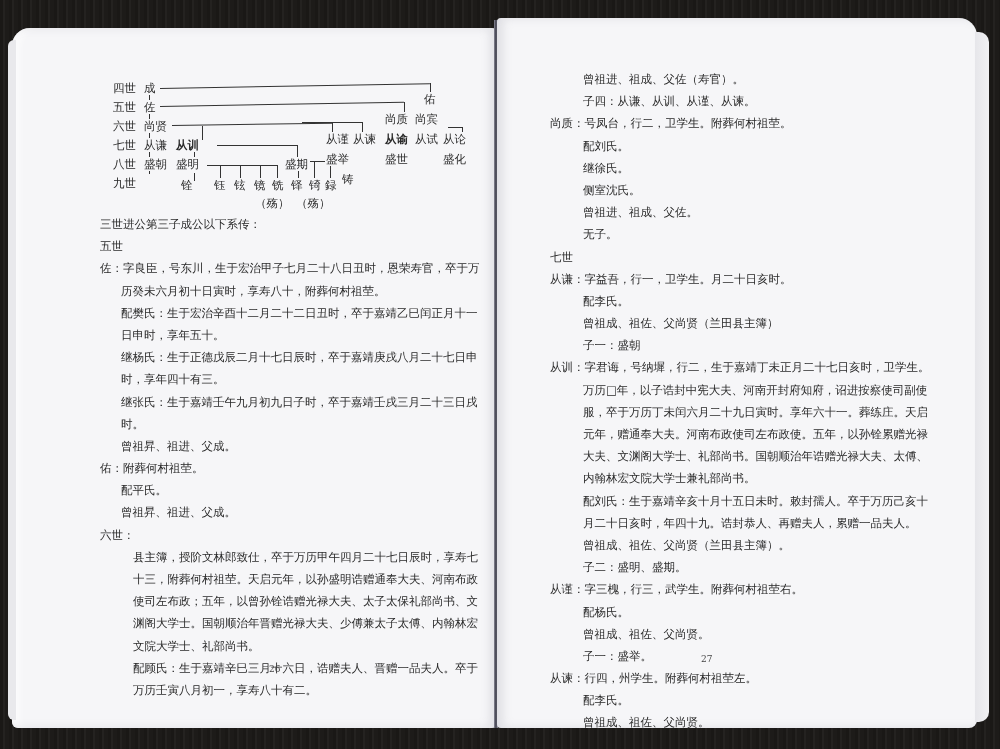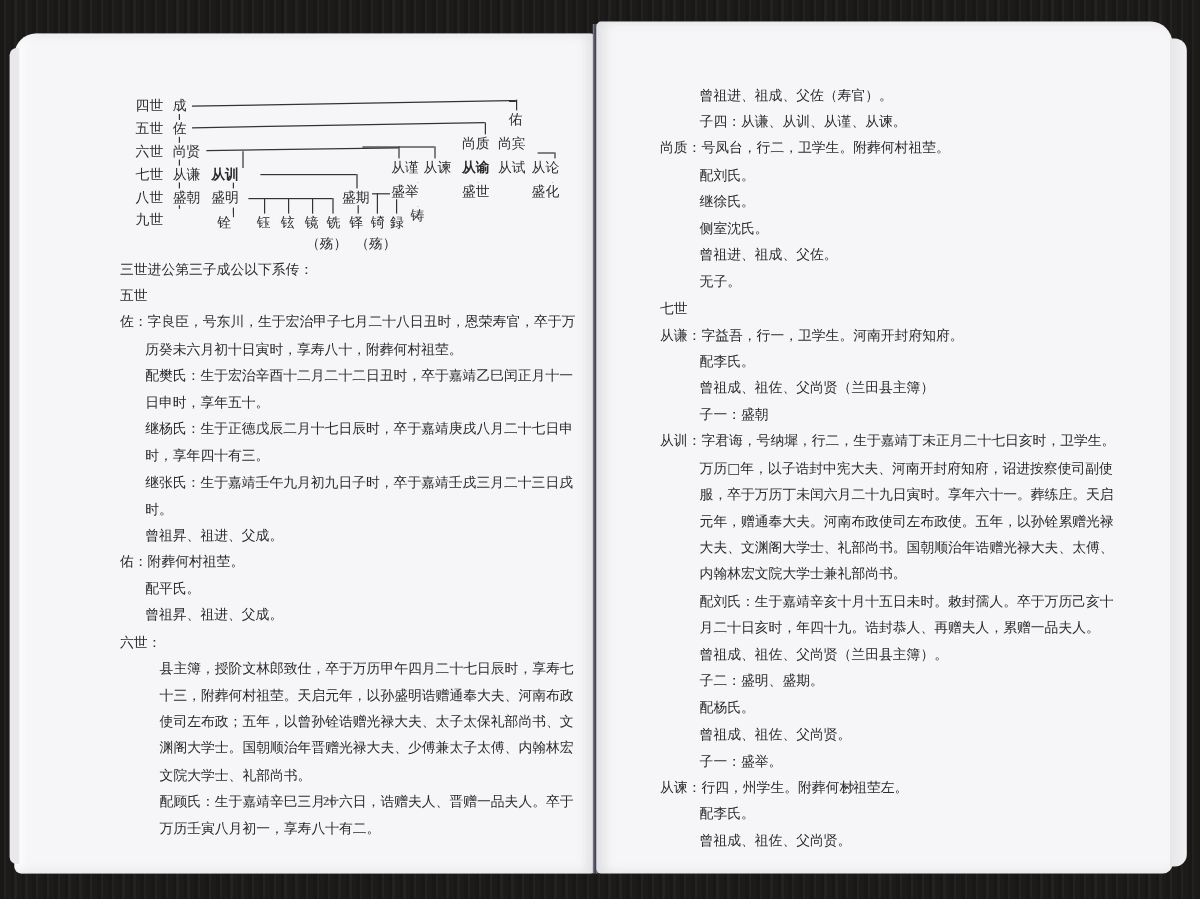--- a/index.html
+++ b/index.html
@@ -153,34 +153,35 @@
   <div class="text" style="left:53px;top:50px;">
     <div class="line ind3">曾祖进、祖成、父佐（寿官）。</div>
     <div class="line ind3">子四：从谦、从训、从谨、从谏。</div>
     <div class="line ind1">尚质：号凤台，行二，卫学生。附葬何村祖茔。</div>
     <div class="line ind3">配刘氏。</div>
     <div class="line ind3">继徐氏。</div>
     <div class="line ind3">侧室沈氏。</div>
     <div class="line ind3">曾祖进、祖成、父佐。</div>
     <div class="line ind3">无子。</div>
     <div class="line ind1">七世</div>
-    <div class="line ind1">从谦：字益吾，行一，卫学生。河南开封府知府。</div>
+    <div class="line ind1">从谦：字益吾，行一，卫学生。月二十日亥时。</div>
     <div class="line ind3">配李氏。</div>
     <div class="line ind3">曾祖成、祖佐、父尚贤（兰田县主簿）</div>
     <div class="line ind3">子一：盛朝</div>
     <div class="line ind1">从训：字君诲，号纳墀，行二，生于嘉靖丁未正月二十七日亥时，卫学生。</div>
     <div class="line ind3">万历□年，以子诰封中宪大夫、河南开封府知府，诏进按察使司副使</div>
     <div class="line ind3">服，卒于万历丁未闰六月二十九日寅时。享年六十一。葬练庄。天启</div>
     <div class="line ind3">元年，赠通奉大夫。河南布政使司左布政使。五年，以孙铨累赠光禄</div>
     <div class="line ind3">大夫、文渊阁大学士、礼部尚书。国朝顺治年诰赠光禄大夫、太傅、</div>
     <div class="line ind3">内翰林宏文院大学士兼礼部尚书。</div>
     <div class="line ind3">配刘氏：生于嘉靖辛亥十月十五日未时。敕封孺人。卒于万历己亥十</div>
     <div class="line ind3">月二十日亥时，年四十九。诰封恭人、再赠夫人，累赠一品夫人。</div>
     <div class="line ind3">曾祖成、祖佐、父尚贤（兰田县主簿）。</div>
     <div class="line ind3">子二：盛明、盛期。</div>
+    <div class="line ind1">从谨：字三槐，行三，武学生。附葬何村祖茔右。</div>
     <div class="line ind3">配杨氏。</div>
     <div class="line ind3">曾祖成、祖佐、父尚贤。</div>
     <div class="line ind3">子一：盛举。</div>
     <div class="line ind1">从谏：行四，州学生。附葬何村祖茔左。</div>
     <div class="line ind3">配李氏。</div>
     <div class="line ind3">曾祖成、祖佐、父尚贤。</div>
   </div>
 
   <div class="pnum" style="left:204px;top:636px;text-align:right;">27</div>
 </div>

